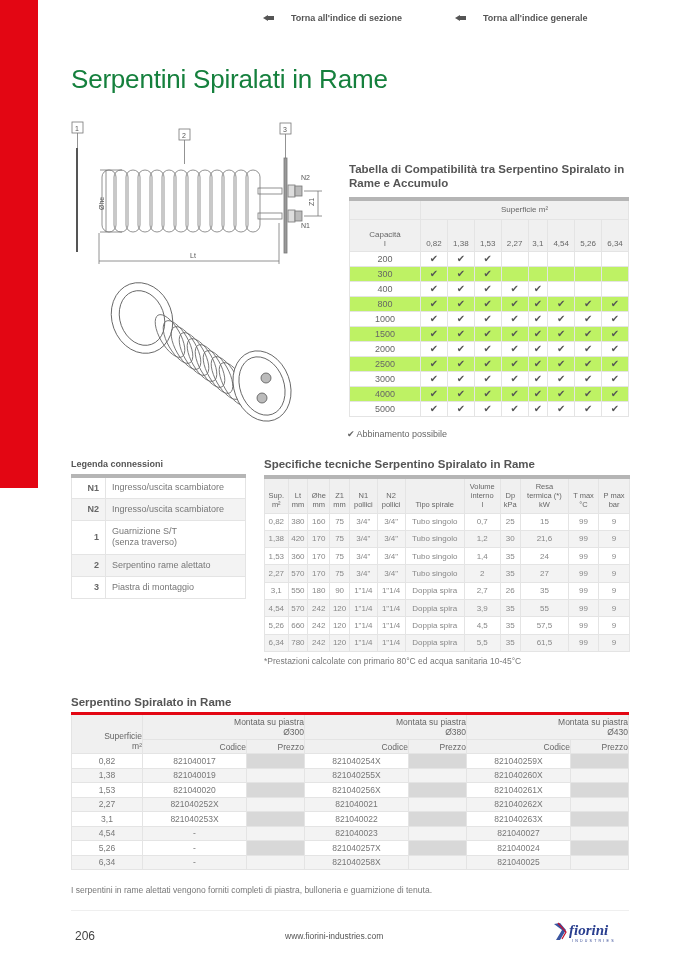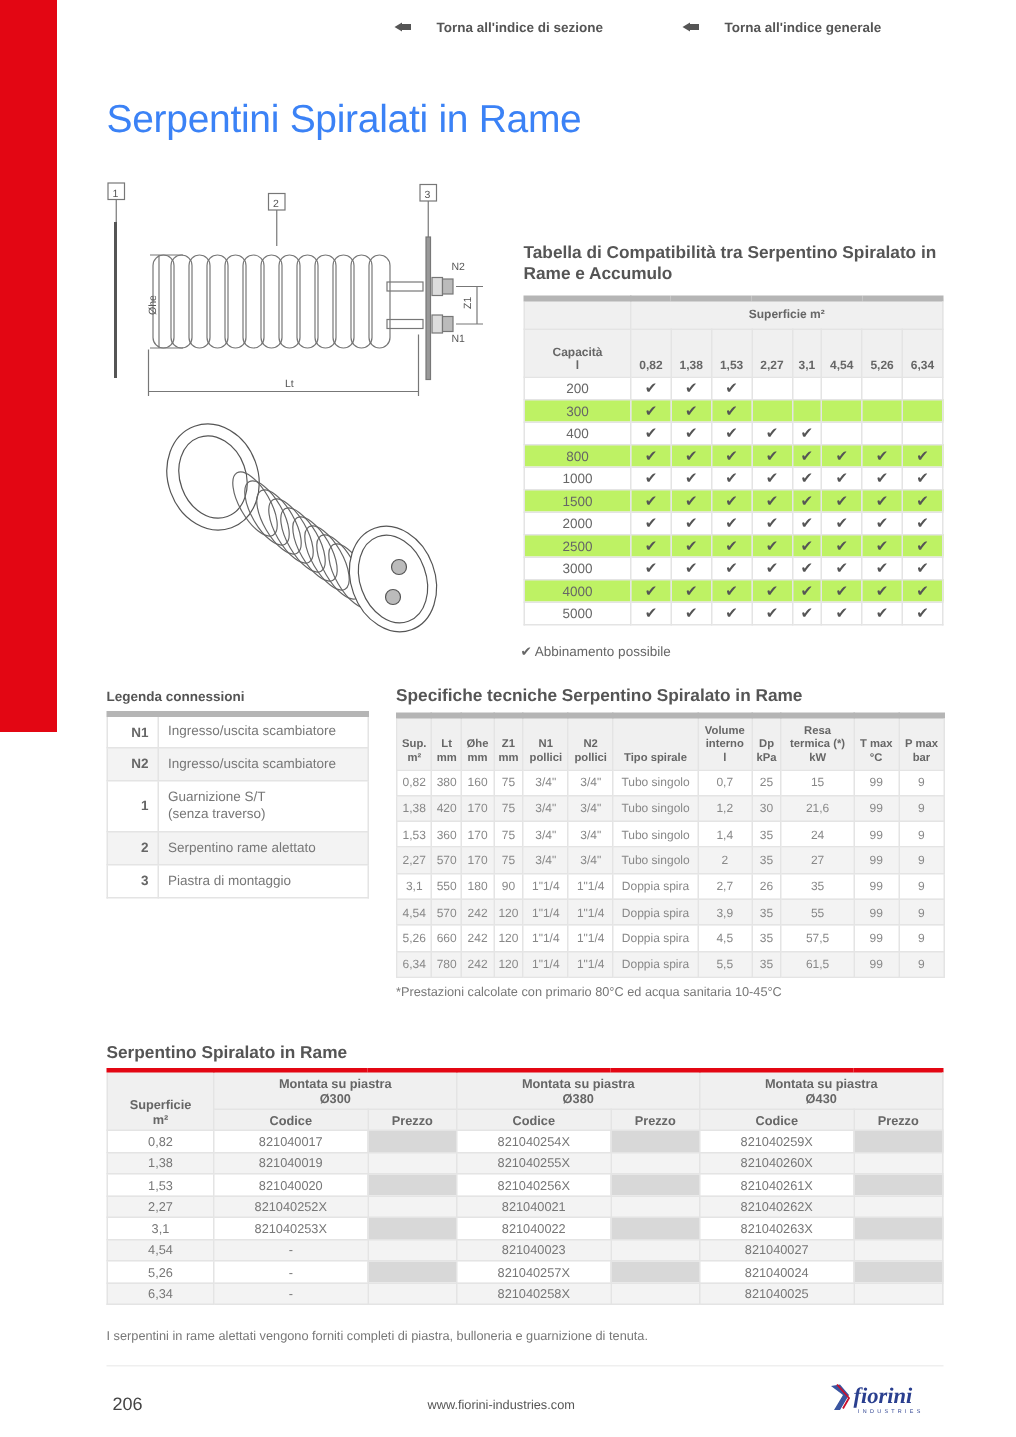--- a/index.html
+++ b/index.html
@@ -4,29 +4,29 @@
 <style>
   * { box-sizing: border-box; margin: 0; padding: 0; }
   html, body { width: 677px; height: 958px; background: #fff; overflow: hidden; }
   body { position: relative; font-family: "Liberation Sans", sans-serif; color: #555; }
   .redbar { position: absolute; left: 0; top: 0; width: 38px; height: 488px; background: #e30613; }
   .topnav { position: absolute; top: 12px; left: 0; width: 677px; height: 16px; font-size: 9px; color: #555; font-weight: bold; }
   .topnav a { position: absolute; top: 1px; text-decoration: none; color: #555; display: flex; align-items: center; gap: 16px; }
   .topnav .arr { display: inline-block; width: 12px; height: 7px; position: relative; }
   .topnav .arr::before { content: ""; position: absolute; left: 0; top: 0; border-right: 5px solid #555; border-top: 3.5px solid transparent; border-bottom: 3.5px solid transparent; }
   .topnav .arr::after { content: ""; position: absolute; left: 5px; top: 1.5px; width: 6px; height: 4px; background: #555; }
-  .title { position: absolute; left: 71px; top: 64px; font-size: 26px; color: #3b82f6; font-weight: normal; letter-spacing: -0.2px; }
+  .title { position: absolute; left: 71px; top: 64px; font-size: 26px; color: #15803d; font-weight: normal; letter-spacing: -0.2px; }
 
   .drawing { position: absolute; left: 62px; top: 118px; width: 265px; height: 310px; }
 
   h3.sec { position: absolute; font-size: 11.5px; font-weight: bold; color: #555; line-height: 14px; }
 
   table { border-collapse: collapse; font-size: 8.5px; color: #666; }
   td, th { border: 1px solid #e4e4e4; text-align: center; }
-  th { font-weight: bold; color: #666; background: #f0f0f0; }
+  th { font-weight: normal; color: #666; background: #f0f0f0; }
 
   
   .compat { position: absolute; left: 349px; top: 197px; width: 280px; border-top: 4px solid #b5b5b5; }
   .compat th { height: 20px; font-size: 8px; }
   .compat .hdr2 th { height: 32px; vertical-align: bottom; padding-bottom: 3px; }
   .compat td { height: 15px; font-size: 9px; color: #666; }
   .compat tr.alt td { background: #bef264; }
   .compat td.cap { width: 71px; background: inherit; }
   .compat td.ck { color: #555; font-size: 10px; }
   .legend-ck { position: absolute; left: 347px; top: 429px; font-size: 9px; color: #666; }
@@ -40,21 +40,21 @@
 
   
   .spec { position: absolute; left: 264px; top: 475px; width: 366px; border-top: 4px solid #b5b5b5; }
   .spec th { font-size: 7.5px; height: 36px; vertical-align: bottom; padding: 2px 1px 4px; line-height: 9px; }
   .spec td { height: 17.3px; font-size: 8px; color: #888; }
   .spec tr.alt td { background: #f3f3f3; }
   .spec-note { position: absolute; left: 264px; top: 656px; font-size: 8.5px; color: #777; }
 
   
   .price { position: absolute; left: 71px; top: 712px; width: 558px; border-top: 3px solid #e30613; }
-  .price th { font-size: 8.5px; height: 14px; line-height: 10px; }
+  .price th { font-size: 8.5px; height: 14px; line-height: 10px; text-align: right; }
   .price th.grp { height: 26px; }
   .price td { height: 14.5px; font-size: 8.5px; color: #777; background: #fff; }
   .price tr.alt td { background: #f3f3f3; }
   .price td.p1 { background: #d8d8d8; }
   .price td.p2 { background: #bcbcbc; }
   .price-note { position: absolute; left: 71px; top: 885px; font-size: 8.5px; color: #777; }
 
   .footline { position: absolute; left: 71px; top: 910px; width: 558px; height: 1px; background: #efefef; }
   .pagenum { position: absolute; left: 75px; top: 929px; font-size: 12px; color: #444; }
   .url { position: absolute; left: 285px; top: 931px; font-size: 8.5px; color: #555; }

